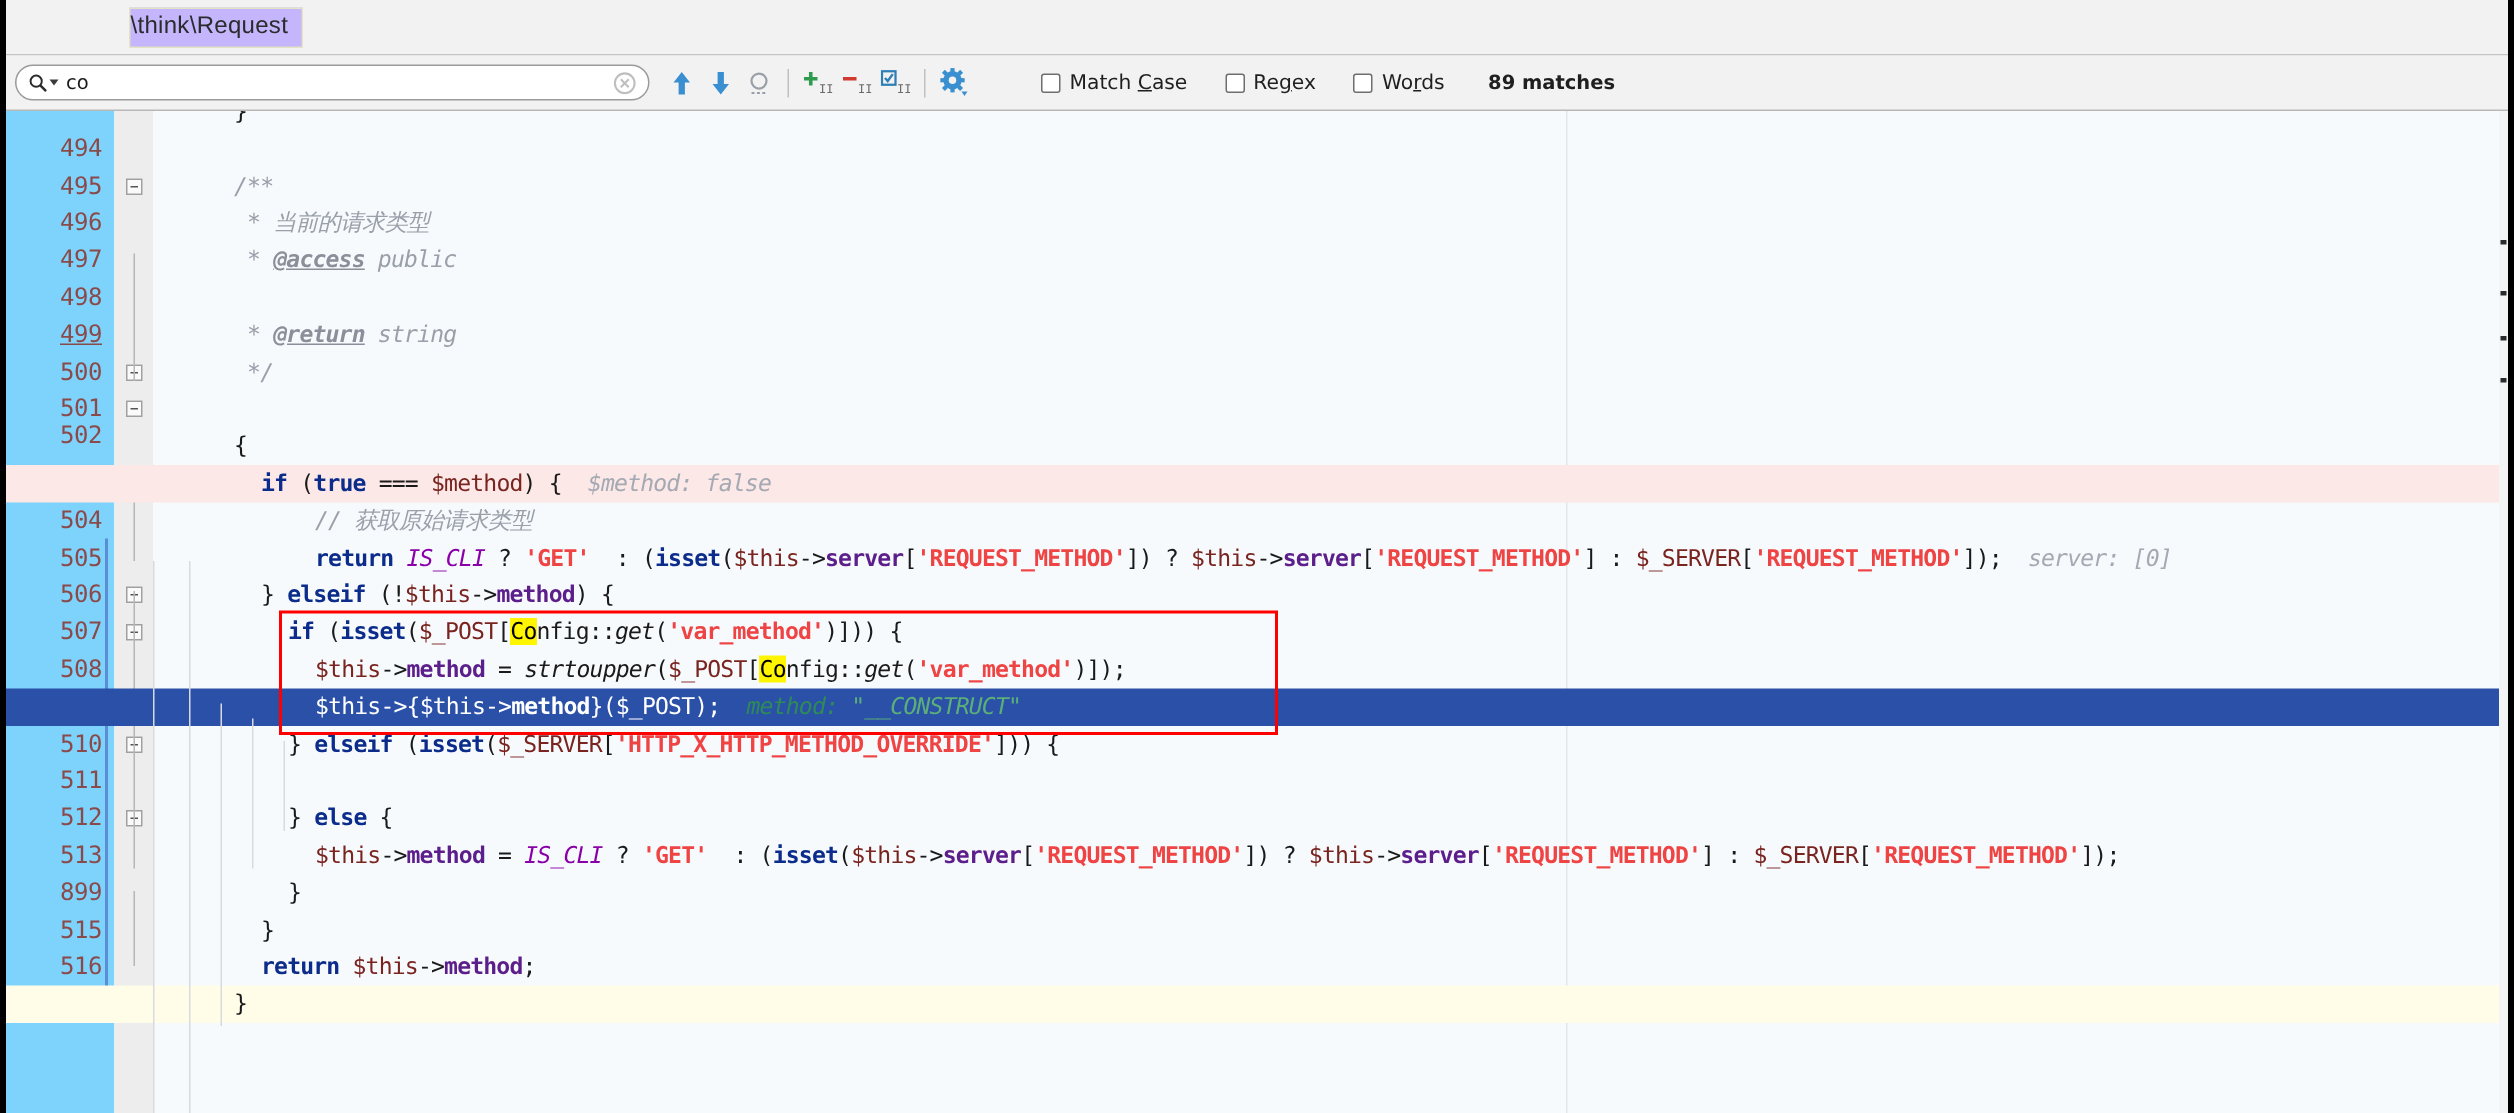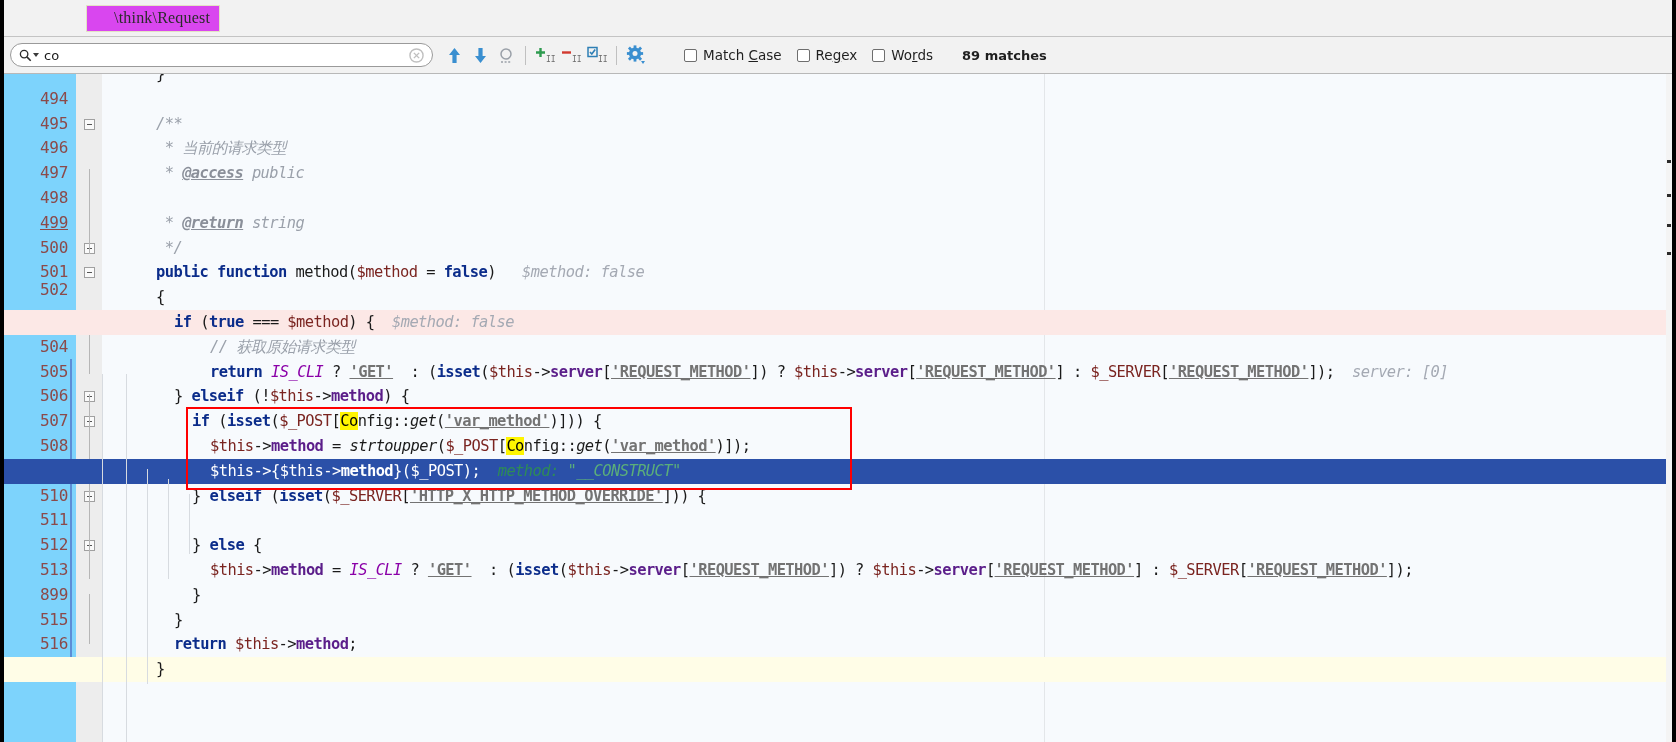--- a/index.html
+++ b/index.html
@@ -16,24 +16,24 @@
   }
 
   
   .tabbar{
     position:relative;height:36px;background:#F2F2F2;
     border-bottom:1px solid #C4C4C4;
     display:flex;align-items:center;
   }
   .tab{
     margin-left:82px;
-    padding:3px 9px 4px 27px;
-    background:#d946ef;
+    padding:3px 9px 4px 0;
+    background:#c4b5fd;
     border:1px solid #E3E2C4;
-    font-family:Liberation Serif, serif;
+    font-family:Liberation Sans, sans-serif;
     font-size:16px;color:#2B2B2B;letter-spacing:.2px;
     white-space:nowrap;
   }
 
   
   .findbar{
     position:relative;height:37px;background:#F2F2F2;
     border-bottom:1px solid #B8B8B8;
     display:flex;align-items:center;padding:0 6px;
     box-sizing:border-box;
@@ -57,21 +57,21 @@
   .clearbtn{width:15px;height:15px;flex:0 0 auto;opacity:.55;}
 
   .tbtn{
     width:26px;height:26px;display:flex;align-items:center;justify-content:center;
     flex:0 0 auto;
   }
   .sep{
     width:1px;height:19px;background:#C0C0C0;margin:0 6px;flex:0 0 auto;
   }
   .chk{
-    display:flex;align-items:center;margin-left:15px;flex:0 0 auto;
+    display:flex;align-items:center;margin-left:25px;flex:0 0 auto;
   }
   .chkbox{
     width:13px;height:13px;border:1px solid #6E6E6E;background:#fff;
     border-radius:2px;margin-right:6px;box-sizing:border-box;
   }
   .chklbl{
     font-family:"DejaVu Sans", sans-serif;font-size:13.5px;color:#1F1F1F;
     white-space:nowrap;
   }
   .chklbl u{text-decoration:underline;}
@@ -110,21 +110,21 @@
     color:#000;letter-spacing:-.55px;white-space:pre;
   }
   .hl-break{position:absolute;left:0;right:0;height:24.8px;background:#FCE8E6;}
   .hl-sel{position:absolute;left:0;right:0;height:24.8px;background:#2B50A8;}
   .hl-bottom{position:absolute;left:0;right:0;height:24.8px;background:#FFFDE7;}
 
   
   .kw   {color:#0B2C8A;font-weight:bold;}
   .var  {color:#7A2420;}
   .prop {color:#5B1E8A;font-weight:bold;}
-  .str  {color:#737373;font-weight:bold;text-decoration:underline;}
+  .str  {color:#ef4444;font-weight:bold;}
   .cnst {color:#8A00A8;font-style:italic;}
   .fn   {color:#1A1A1A;font-style:italic;}
   .cls  {color:#1A1A1A;}
   .punc {color:#1A1A1A;}
   .cmt  {color:#9AA0AA;font-style:italic;}
   .cmt b{font-weight:bold;text-decoration:underline;color:#8A8F99;}
   .hint {color:#A4A9B3;font-style:italic;}
   .hint-green{color:#2E8B57;font-style:italic;}
   .hint-str{color:#5BAE7A;font-style:italic;}
   .sel .var,.sel .prop,.sel .punc,.sel .cls{color:#FFFFFF;}
@@ -315,21 +315,20 @@
 
     <div id="rows">
         <div class="code-area">
           <div class="code" style="top: -12px; left: 54px;"><span class="punc">}</span></div>
           <div class="code" style="top: 12.8px; left: 0px;"></div>
           <div class="code" style="top: 37.6px; left: 54px;"><span class="cmt">/**</span></div>
           <div class="code" style="top: 62.4px; left: 54px;"><span class="cmt"> * 当前的请求类型</span></div>
           <div class="code" style="top: 87.2px; left: 54px;"><span class="cmt"> * </span><span class="cmt"><b>@access</b></span><span class="cmt"> public</span></div>
           <div class="code" style="top: 136.8px; left: 54px;"><span class="cmt"> * </span><span class="cmt"><b>@return</b></span><span class="cmt"> string</span></div>
           <div class="code" style="top: 161.6px; left: 54px;"><span class="cmt"> */</span></div>
-          <div class="code" style="top: 186.4px; left: 54px;"><span class="kw">public function</span><span class="punc"> </span><span class="cls">method</span><span class="punc">(</span><span class="var">$method</span><span class="punc"> = </span><span class="kw">false</span><span class="punc">)</span><span class="hint">   $method: false</span></div>
           <div class="code" style="top: 211.2px; left: 54px;"><span class="punc">{</span></div>
           <div class="hl-break" style="top: 236px; left: -98px;"></div>
           <div class="code" style="top: 236px; left: 72px;"><span class="kw">if</span><span class="punc"> (</span><span class="kw">true</span><span class="punc"> === </span><span class="var">$method</span><span class="punc">) {</span><span class="hint">  $method: false</span></div>
           <div class="code" style="top: 260.8px; left: 108px;"><span class="cmt">// 获取原始请求类型</span></div>
           <div class="code" style="top: 285.6px; left: 108px;"><span class="kw">return</span><span class="punc"> </span><span class="cnst">IS_CLI</span><span class="punc"> ? </span><span class="str">'GET'</span><span class="punc">  : (</span><span class="kw">isset</span><span class="punc">(</span><span class="var">$this</span><span class="punc">-&gt;</span><span class="prop">server</span><span class="punc">[</span><span class="str">'REQUEST_METHOD'</span><span class="punc">]) ? </span><span class="var">$this</span><span class="punc">-&gt;</span><span class="prop">server</span><span class="punc">[</span><span class="str">'REQUEST_METHOD'</span><span class="punc">] : </span><span class="var">$_SERVER</span><span class="punc">[</span><span class="str">'REQUEST_METHOD'</span><span class="punc">]);</span><span class="hint">  server: [0]</span></div>
           <div class="code" style="top: 310.4px; left: 72px;"><span class="punc">} </span><span class="kw">elseif</span><span class="punc"> (!</span><span class="var">$this</span><span class="punc">-&gt;</span><span class="prop">method</span><span class="punc">) {</span></div>
           <div class="code" style="top: 335.2px; left: 90px;"><span class="kw">if</span><span class="punc"> (</span><span class="kw">isset</span><span class="punc">(</span><span class="var">$_POST</span><span class="punc">[</span><span class="match">Co</span><span class="cls">nfig</span><span class="punc">::</span><span class="fn">get</span><span class="punc">(</span><span class="str">'var_method'</span><span class="punc">)])) {</span></div>
           <div class="code" style="top: 360px; left: 108px;"><span class="var">$this</span><span class="punc">-&gt;</span><span class="prop">method</span><span class="punc"> = </span><span class="fn">strtoupper</span><span class="punc">(</span><span class="var">$_POST</span><span class="punc">[</span><span class="match">Co</span><span class="cls">nfig</span><span class="punc">::</span><span class="fn">get</span><span class="punc">(</span><span class="str">'var_method'</span><span class="punc">)]);</span></div>
           <div class="hl-sel" style="top: 384.8px; left: -98px;"></div>
           <div class="code sel" style="top: 384.8px; left: 108px;"><span class="var">$this</span><span class="punc">-&gt;{</span><span class="var">$this</span><span class="punc">-&gt;</span><span class="prop">method</span><span class="punc">}(</span><span class="var">$_POST</span><span class="punc">);</span><span class="hint-green">  method: </span><span class="hint-str">"__CONSTRUCT"</span></div>

